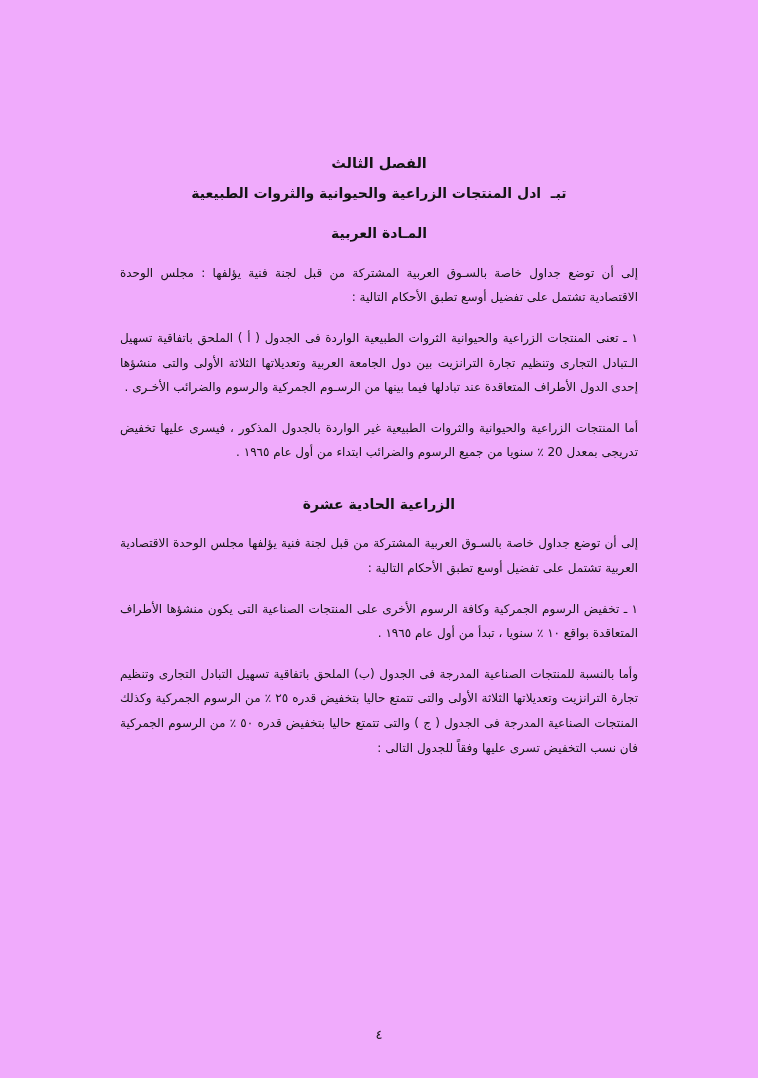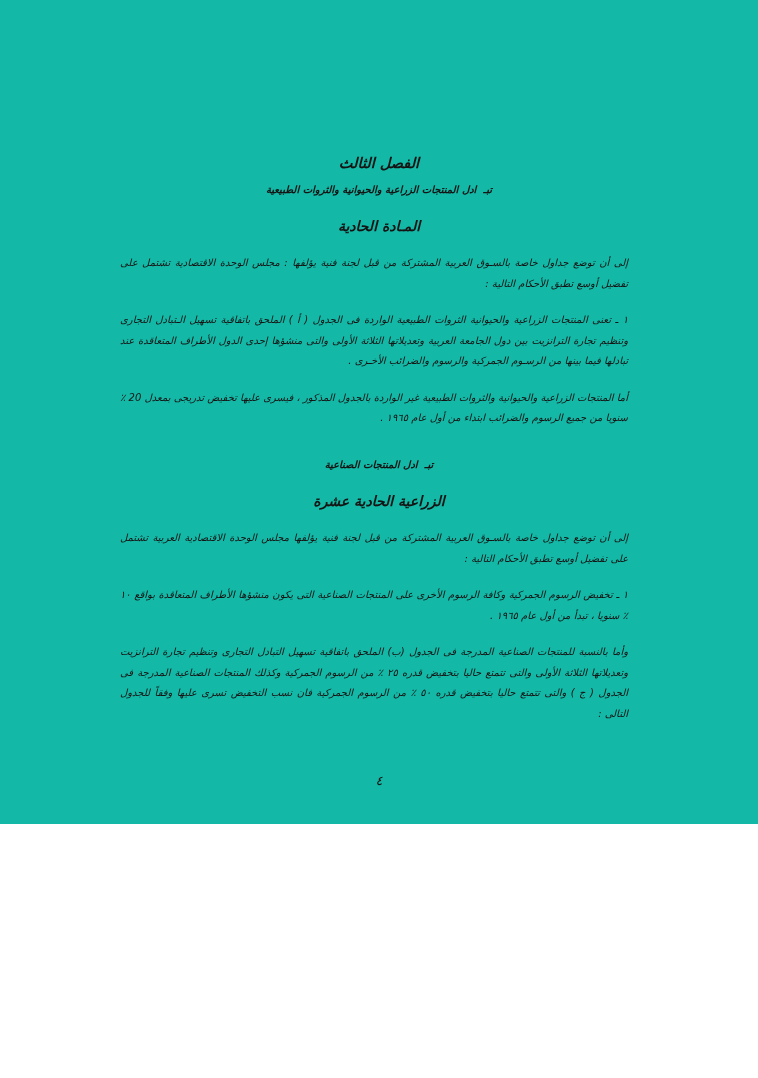--- a/index.html
+++ b/index.html
@@ -3,27 +3,26 @@
 <meta charset="utf-8">
 <style>
   html, body {
     margin: 0;
     padding: 0;
     background: #ffffff;
   }
   .page {
     position: relative;
     width: 758px;
-    height: 824px;
+    height: 1078px;
     margin: 0 auto;
-    background: #14b8a6;
+    background: #f0abfc;
     font-family: "DejaVu Sans", "Liberation Sans", sans-serif;
     color: #141414;
     overflow: hidden;
-    font-style: italic;
   }
   .content {
     position: absolute;
     top: 150px;
     right: 120px;
     left: 120px;
     direction: rtl;
     text-align: justify;
   }
   .heading {
@@ -31,30 +30,30 @@
     font-size: 14.5px;
     letter-spacing: 0.4px;
     margin: 0;
     line-height: 1.9;
   }
   .heading.chapter {
     margin-bottom: 2px;
   }
   .heading.subject {
     margin-bottom: 14px;
-    font-size: 10px;
+    font-size: 14px;
   }
   .heading.article {
     margin-bottom: 14px;
     font-size: 14px;
   }
   .para {
-    font-size: 10px;
+    font-size: 12px;
     line-height: 2.05;
-    margin: 0 10px 16px 0;
+    margin: 0 0 16px 0;
     text-align: justify;
     text-justify: inter-word;
   }
   .spacer-md {
     height: 10px;
   }
   .page-number {
     position: absolute;
     bottom: 36px;
     left: 0;
@@ -65,29 +64,28 @@
   }
 </style>
 </head>
 <body>
 
 <div class="page">
   <div class="content">
 
     <h1 class="heading chapter">الفصل الثالث</h1>
     <h2 class="heading subject">تبـ&nbsp;&nbsp;ادل المنتجات الزراعية والحيوانية والثروات الطبيعية</h2>
-    <h3 class="heading article">المـادة الحادية</h3>
+    <h3 class="heading article">المـادة العربية</h3>
 
     <p class="para">إلى أن توضع جداول خاصة بالسـوق العربية المشتركة من قبل لجنة فنية يؤلفها : مجلس الوحدة الاقتصادية تشتمل على تفضيل أوسع تطبق الأحكام التالية :</p>
     <p class="para">١ ـ تعنى المنتجات الزراعية والحيوانية الثروات الطبيعية الواردة فى الجدول ( أ ) الملحق باتفاقية تسهيل الـتبادل التجارى وتنظيم تجارة الترانزيت بين دول الجامعة العربية وتعديلاتها الثلاثة الأولى والتى منشؤها إحدى الدول الأطراف المتعاقدة عند تبادلها فيما بينها من الرسـوم الجمركية والرسوم والضرائب الأخـرى .</p>
     <p class="para">أما المنتجات الزراعية والحيوانية والثروات الطبيعية غير الواردة بالجدول المذكور ، فيسرى عليها تخفيض تدريجى بمعدل 20 ٪ سنويا من جميع الرسوم والضرائب ابتداء من أول عام ١٩٦٥ .</p>
 
     <div class="spacer-md"></div>
 
-    <h2 class="heading subject">تبـ&nbsp;&nbsp;ادل المنتجات الصناعية</h2>
     <h3 class="heading article">الزراعية الحادية عشرة</h3>
 
     <p class="para">إلى أن توضع جداول خاصة بالسـوق العربية المشتركة من قبل لجنة فنية يؤلفها مجلس الوحدة الاقتصادية العربية تشتمل على تفضيل أوسع تطبق الأحكام التالية :</p>
     <p class="para">١ ـ تخفيض الرسوم الجمركية وكافة الرسوم الأخرى على المنتجات الصناعية التى يكون منشؤها الأطراف المتعاقدة بواقع ١٠ ٪ سنويا ، تبدأ من أول عام ١٩٦٥ .</p>
     <p class="para">وأما بالنسبة للمنتجات الصناعية المدرجة فى الجدول (ب) الملحق باتفاقية تسهيل التبادل التجارى وتنظيم تجارة الترانزيت وتعديلاتها الثلاثة الأولى والتى تتمتع حاليا بتخفيض قدره ٢٥ ٪ من الرسوم الجمركية وكذلك المنتجات الصناعية المدرجة فى الجدول ( ج ) والتى تتمتع حاليا بتخفيض قدره ٥٠ ٪ من الرسوم الجمركية فان نسب التخفيض تسرى عليها وفقاً للجدول التالى :</p>
 
   </div>
 
   <div class="page-number">٤</div>
 </div>

